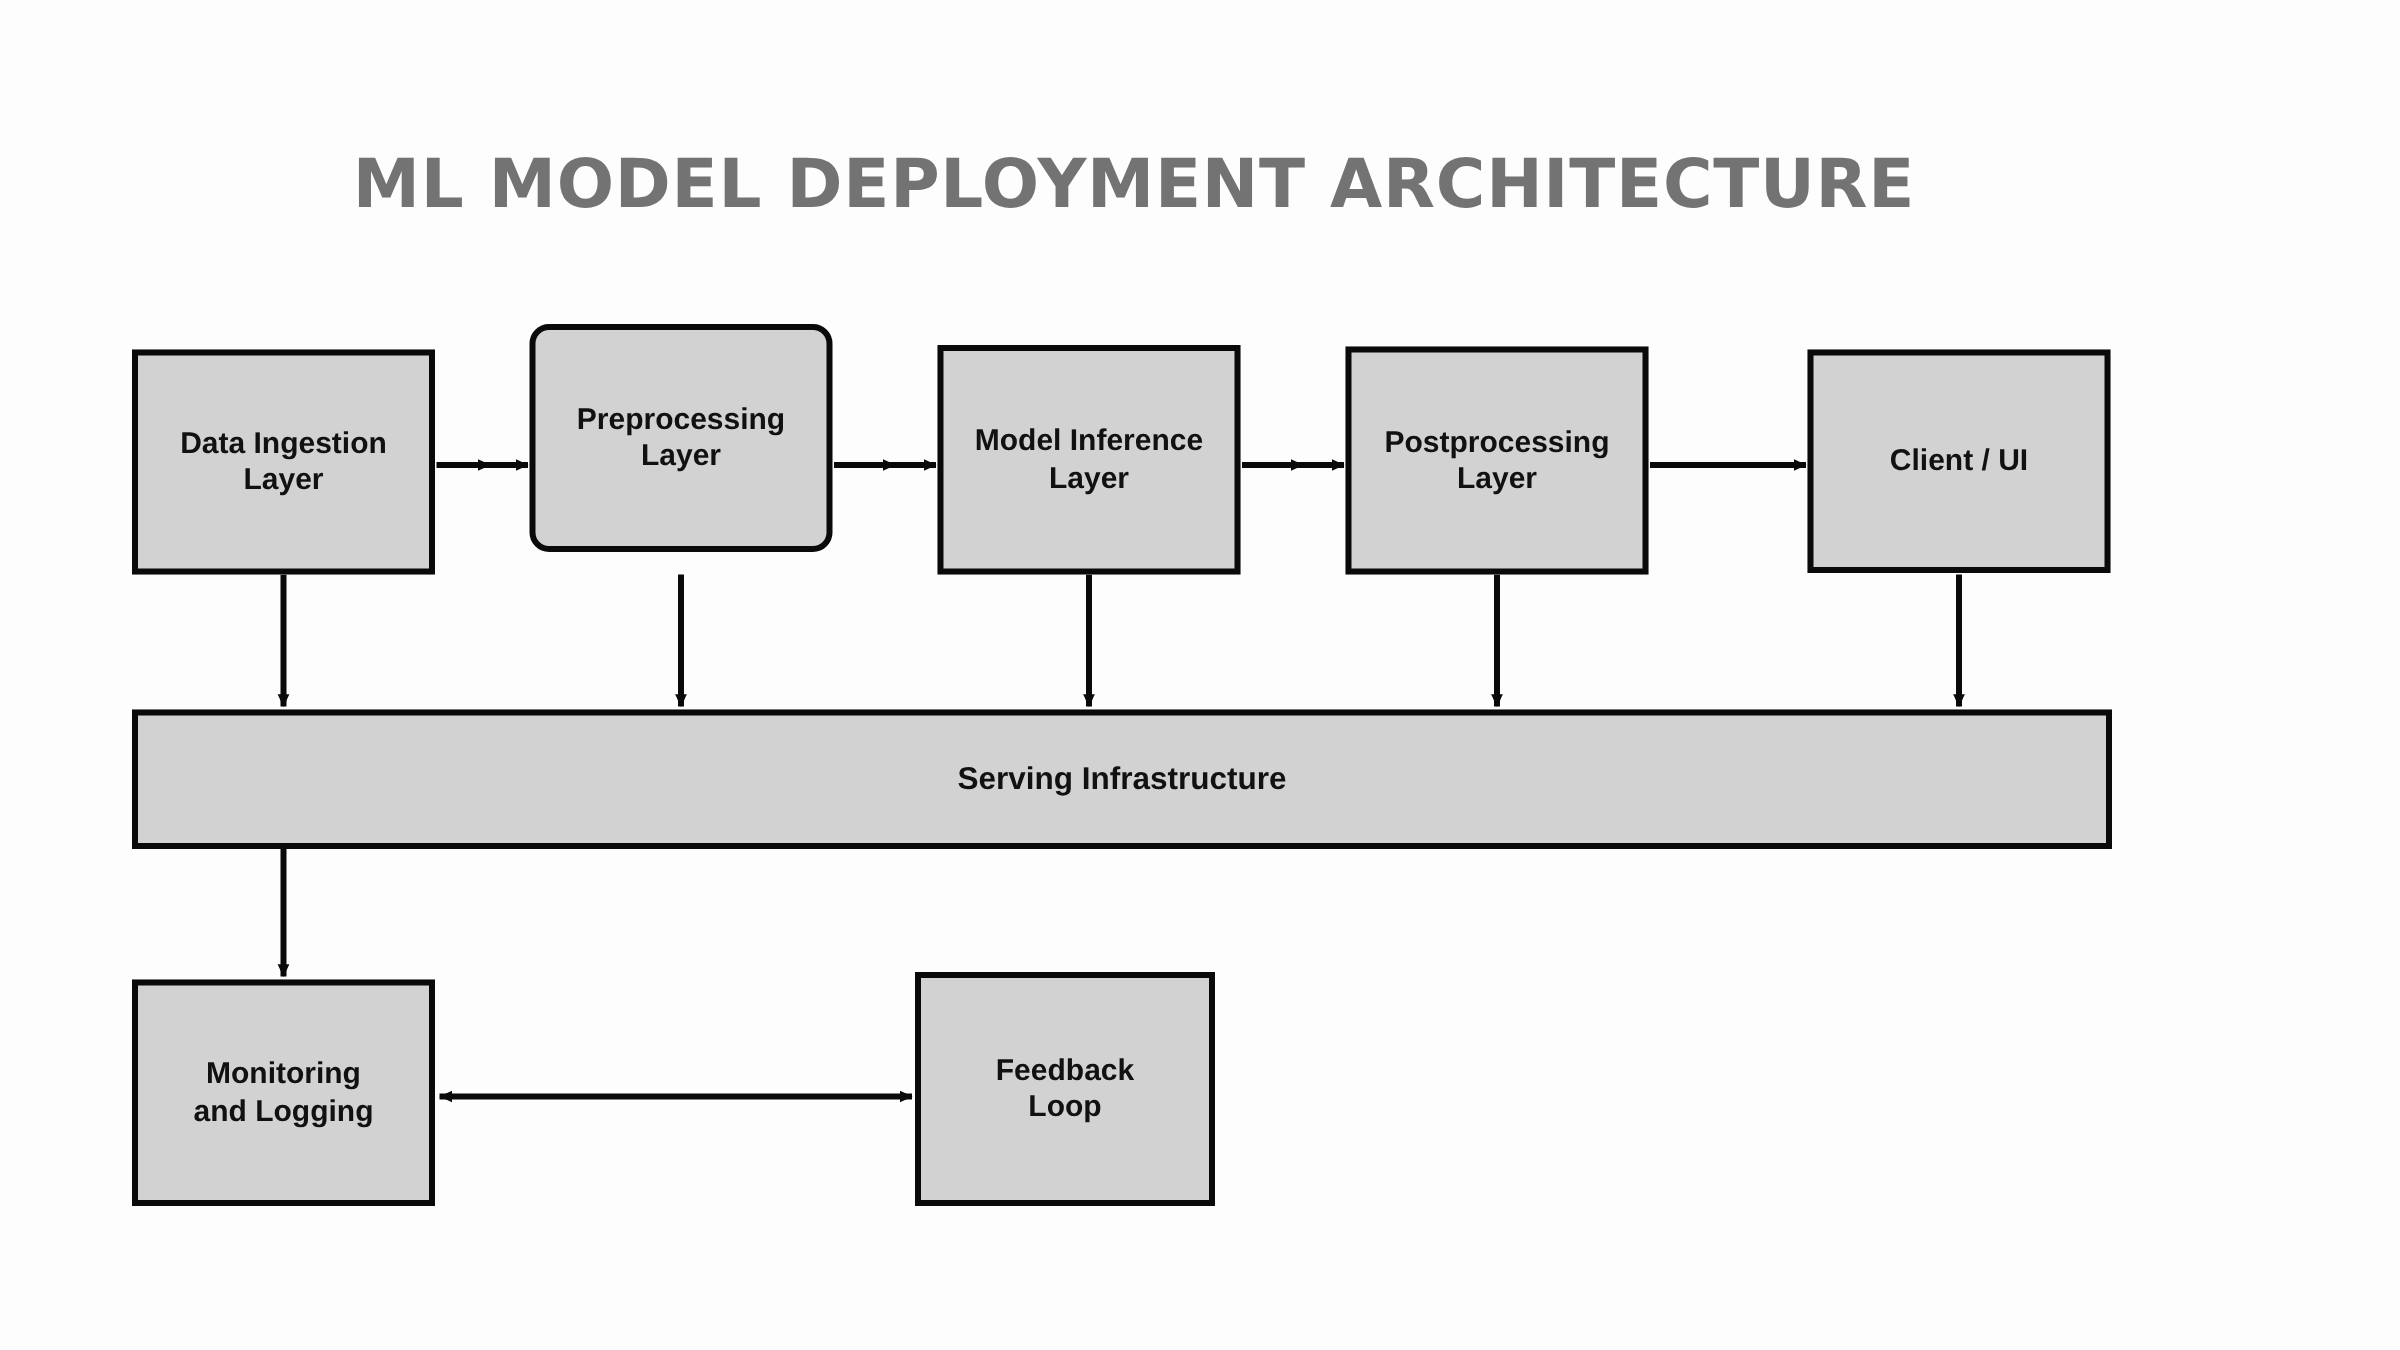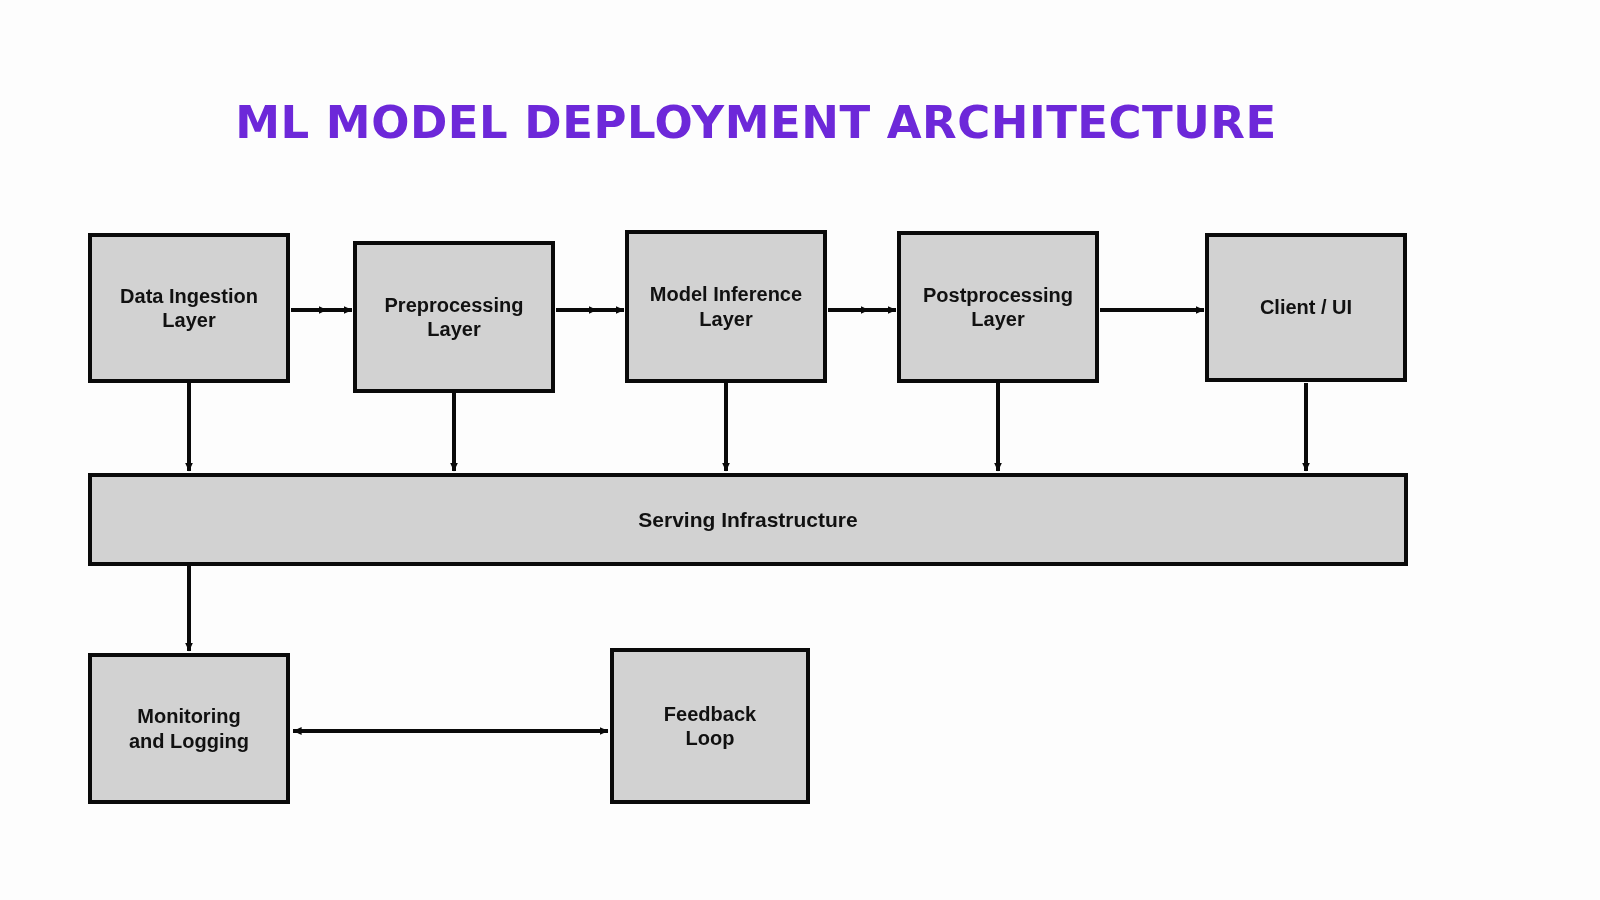--- a/index.html
+++ b/index.html
@@ -20,21 +20,21 @@
   #title {
     position: absolute;
     left: 0;
     top: 96px;
     width: 1512px;
     text-align: center;
     font-family: "DejaVu Sans", sans-serif;
     font-size: 45px;
     font-weight: bold;
     letter-spacing: 0.5px;
-    color: #6d28d9;
+    color: #737373;
     white-space: nowrap;
   }
   .node {
     position: absolute;
     box-sizing: border-box;
     background: #d2d2d2;
     border: 4px solid #0a0a0a;
     display: flex;
     align-items: center;
     justify-content: center;
@@ -107,21 +107,21 @@
     </g>
   </svg>
 
   <div class="node" style="left:88px; top:233px; width:202px; height:150px;">
     <span>
       <span>Data Ingestion</span><br>
       <span>Layer</span>
     </span>
   </div>
 
-  <div class="node" style="left:353px; top:241px; width:202px; height:152px;">
+  <div class="node" style="left:353px; top:216px; width:202px; height:152px;border-radius:13px;">
     <span>
       <span>Preprocessing</span><br>
       <span>Layer</span>
     </span>
   </div>
 
   <div class="node" style="left:625px; top:230px; width:202px; height:153px;">
     <span>
       <span>Model Inference</span><br>
       <span>Layer</span>

